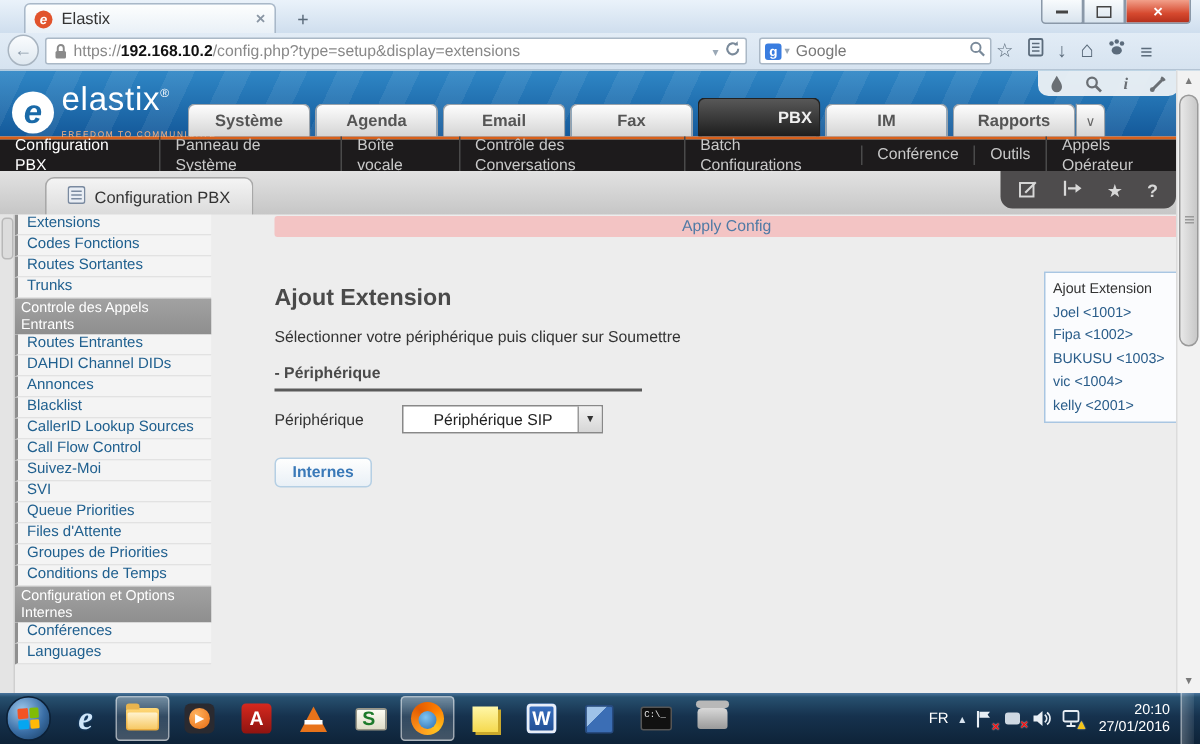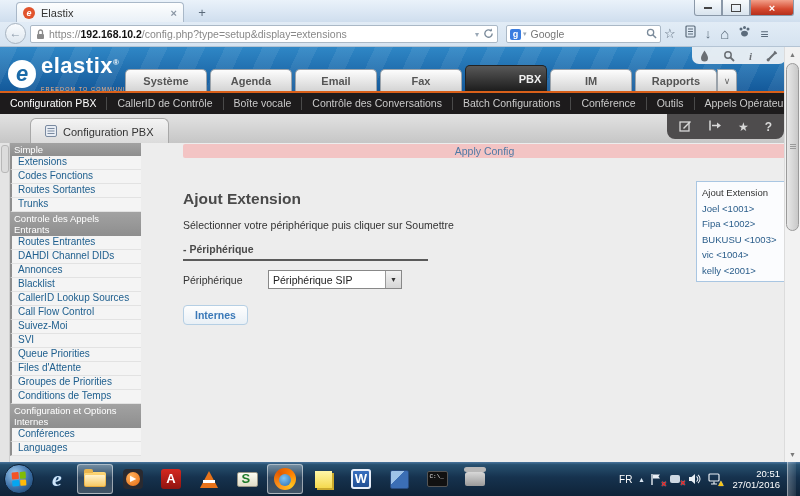--- a/index.html
+++ b/index.html
@@ -51,21 +51,21 @@
 
   
   .viewport{position:absolute;top:47px;left:0;right:0;height:415px;background:#ededed;overflow:hidden;}
 
   .ehdr{position:absolute;top:0;left:0;right:0;height:44px;
     background:repeating-linear-gradient(115deg,rgba(255,255,255,.07) 0 16px,rgba(255,255,255,0) 16px 34px),
     linear-gradient(#2f87c6,#14599a);border-bottom:2px solid #d9601a;}
   .logo{position:absolute;left:8px;top:6px;display:flex;align-items:center;color:#fff;}
   .logo-mark{width:28px;height:28px;border-radius:50%;background:#fff;color:#1a6aa8;
     font-size:22px;font-weight:bold;font-style:italic;text-align:center;line-height:27px;margin-right:5px;}
-  .logo-text{font-size:22px;font-weight:bold;letter-spacing:.5px;line-height:20px;}
+  .logo-text{font-size:22px;font-weight:normal;letter-spacing:.5px;line-height:20px;}
   .logo-text sup{font-size:8px;}
   .logo-tag{font-size:5.5px;letter-spacing:1.1px;color:#f4b183;}
   .etabs{position:absolute;left:125px;bottom:0;display:flex;align-items:flex-end;gap:3px;}
   .etab{width:82px;height:22px;border:1px solid #9aa2aa;border-bottom:none;border-radius:5px 5px 0 0;
     background:linear-gradient(#fdfdfd,#d4d4d4);color:#555;font-size:11px;font-weight:bold;
     text-align:center;line-height:22px;box-sizing:border-box;}
   .etab.active{height:26px;line-height:26px;background:linear-gradient(#585858,#1d1d1d);color:#f0f0f0;border-color:#222;padding-left:48px;}
   .etab-dd{width:20px;height:22px;border:1px solid #9aa2aa;border-bottom:none;border-radius:0 5px 0 0;
     margin-left:-3px;background:linear-gradient(#fdfdfd,#d4d4d4);color:#666;font-size:9px;
     text-align:center;line-height:22px;box-sizing:border-box;}
@@ -99,21 +99,21 @@
   .main{position:absolute;left:150px;right:16px;top:0;bottom:0;}
   .applybar{position:absolute;left:33px;top:1px;width:603px;height:14px;background:#f3c4c4;border-radius:2px;
     color:#4f7aa5;font-size:10.5px;text-align:center;line-height:14px;}
   .mtitle{position:absolute;left:33px;top:47px;font-size:15.5px;font-weight:bold;color:#4a4a4a;}
   .minstr{position:absolute;left:33px;top:76px;font-size:10.5px;color:#333;}
   .msect{position:absolute;left:33px;top:100px;font-size:10.5px;font-weight:bold;color:#4a4a4a;}
   .mhr{position:absolute;left:33px;top:116px;width:245px;border-top:2px solid #5a5a5a;}
   .mlabel{position:absolute;left:33px;top:131px;font-size:10.5px;color:#333;}
   .mselect{position:absolute;left:118px;top:127px;width:134px;height:19px;background:#fff;
     border:1px solid #888;box-sizing:border-box;display:flex;align-items:center;font-size:10.5px;color:#222;}
-  .mselect .val{flex:1;padding-left:4px;}
+  .mselect .val{flex:1;padding-left:20px;}
   .mselect .btn{width:16px;height:100%;background:linear-gradient(#f2f2f2,#d6d6d6);border-left:1px solid #9a9a9a;
     color:#333;font-size:7px;text-align:center;line-height:17px;box-sizing:border-box;}
   .submit{position:absolute;left:33px;top:162px;padding:3px 11px;border:1px solid #b5cfe4;border-radius:4px;
     background:linear-gradient(#fefefe,#e9f0f6);color:#3a79b8;font-size:10.5px;font-weight:bold;}
   .extbox{position:absolute;left:546px;top:38px;width:86px;border:1px solid #a9c6e2;background:#fbfcfe;
     padding:3px 5px;font-size:9.5px;line-height:15.5px;}
   .extbox .t{color:#333;}
   .extbox a{display:block;color:#2a5d8a;text-decoration:none;}
 
   
@@ -284,21 +284,21 @@
               <path d="M2 10 L7 5 M10 2 L7 5" stroke="#6a6f74" stroke-width="2"></path>
               <circle cx="2.2" cy="9.8" r="1.6" fill="#6a6f74"></circle>
               <path d="M8.6 0.8 L11.2 3.4 L9.6 4.4 L7.6 2.4Z" fill="#6a6f74"></path>
             </svg>
         </span>
       </div>
     </div>
 
     <div class="emenu">
       <span>Configuration PBX</span>
-      <span>CallerID de Contrôle</span>
+      <span>Panneau de Système</span>
       <span>Boîte vocale</span>
       <span>Contrôle des Conversations</span>
       <span>Batch Configurations</span>
       <span>Conférence</span>
       <span>Outils</span>
       <span>Appels Opérateur</span>
     </div>
 
     <div class="tabband">
       <div class="ptab">
@@ -328,21 +328,20 @@
         <span class="q">?</span>
       </div>
     </div>
 
     <div class="content">
       <div class="side-strip">
           <span class="side-grip"></span>
         </div>
 
       <div class="sidebar">
-        <div class="sb-hdr">Simple</div>
         <a class="sb-item">Extensions</a>
         <a class="sb-item">Codes Fonctions</a>
         <a class="sb-item">Routes Sortantes</a>
         <a class="sb-item">Trunks</a>
         <div class="sb-hdr">Controle des Appels Entrants</div>
         <a class="sb-item">Routes Entrantes</a>
         <a class="sb-item">DAHDI Channel DIDs</a>
         <a class="sb-item">Annonces</a>
         <a class="sb-item">Blacklist</a>
         <a class="sb-item">CallerID Lookup Sources</a>
@@ -463,19 +462,19 @@
           </svg>
       </span>
       <span class="tray-ic">
         <svg width="13" height="12" viewBox="0 0 13 12">
             <rect x="1" y="1" width="10" height="7" rx="1" fill="none" stroke="#e8eef4" stroke-width="1.2"></rect>
             <path d="M3 11 h6 M6 8.5 V11" stroke="#e8eef4" stroke-width="1.2"></path>
           </svg>
         <span class="badge warn">▲</span>
       </span>
       <span class="clock">
-        <span>20:51</span><br>
+        <span>20:10</span><br>
         <span>27/01/2016</span>
       </span>
       <span class="showdesk"></span>
     </div>
   </div>
 </div>
 
 </body></html>

